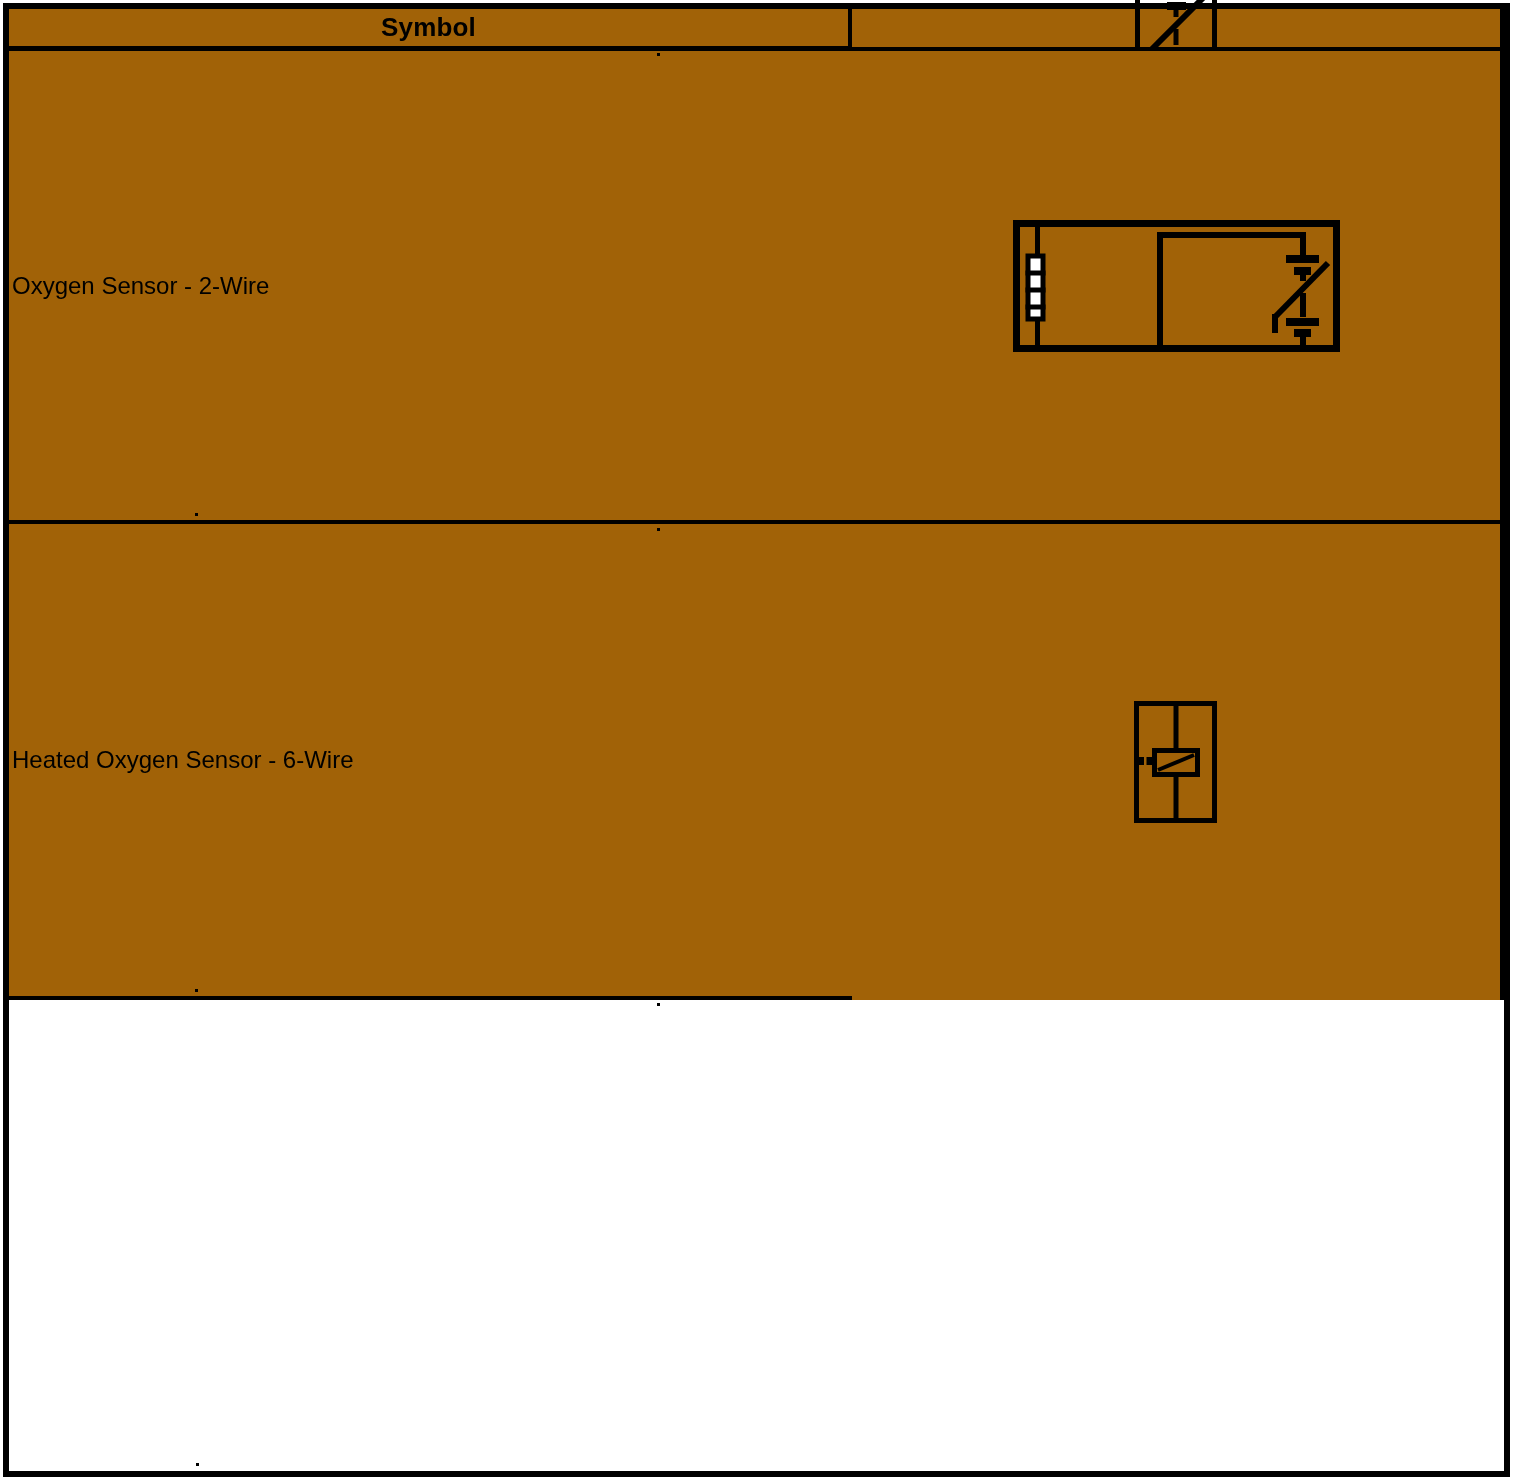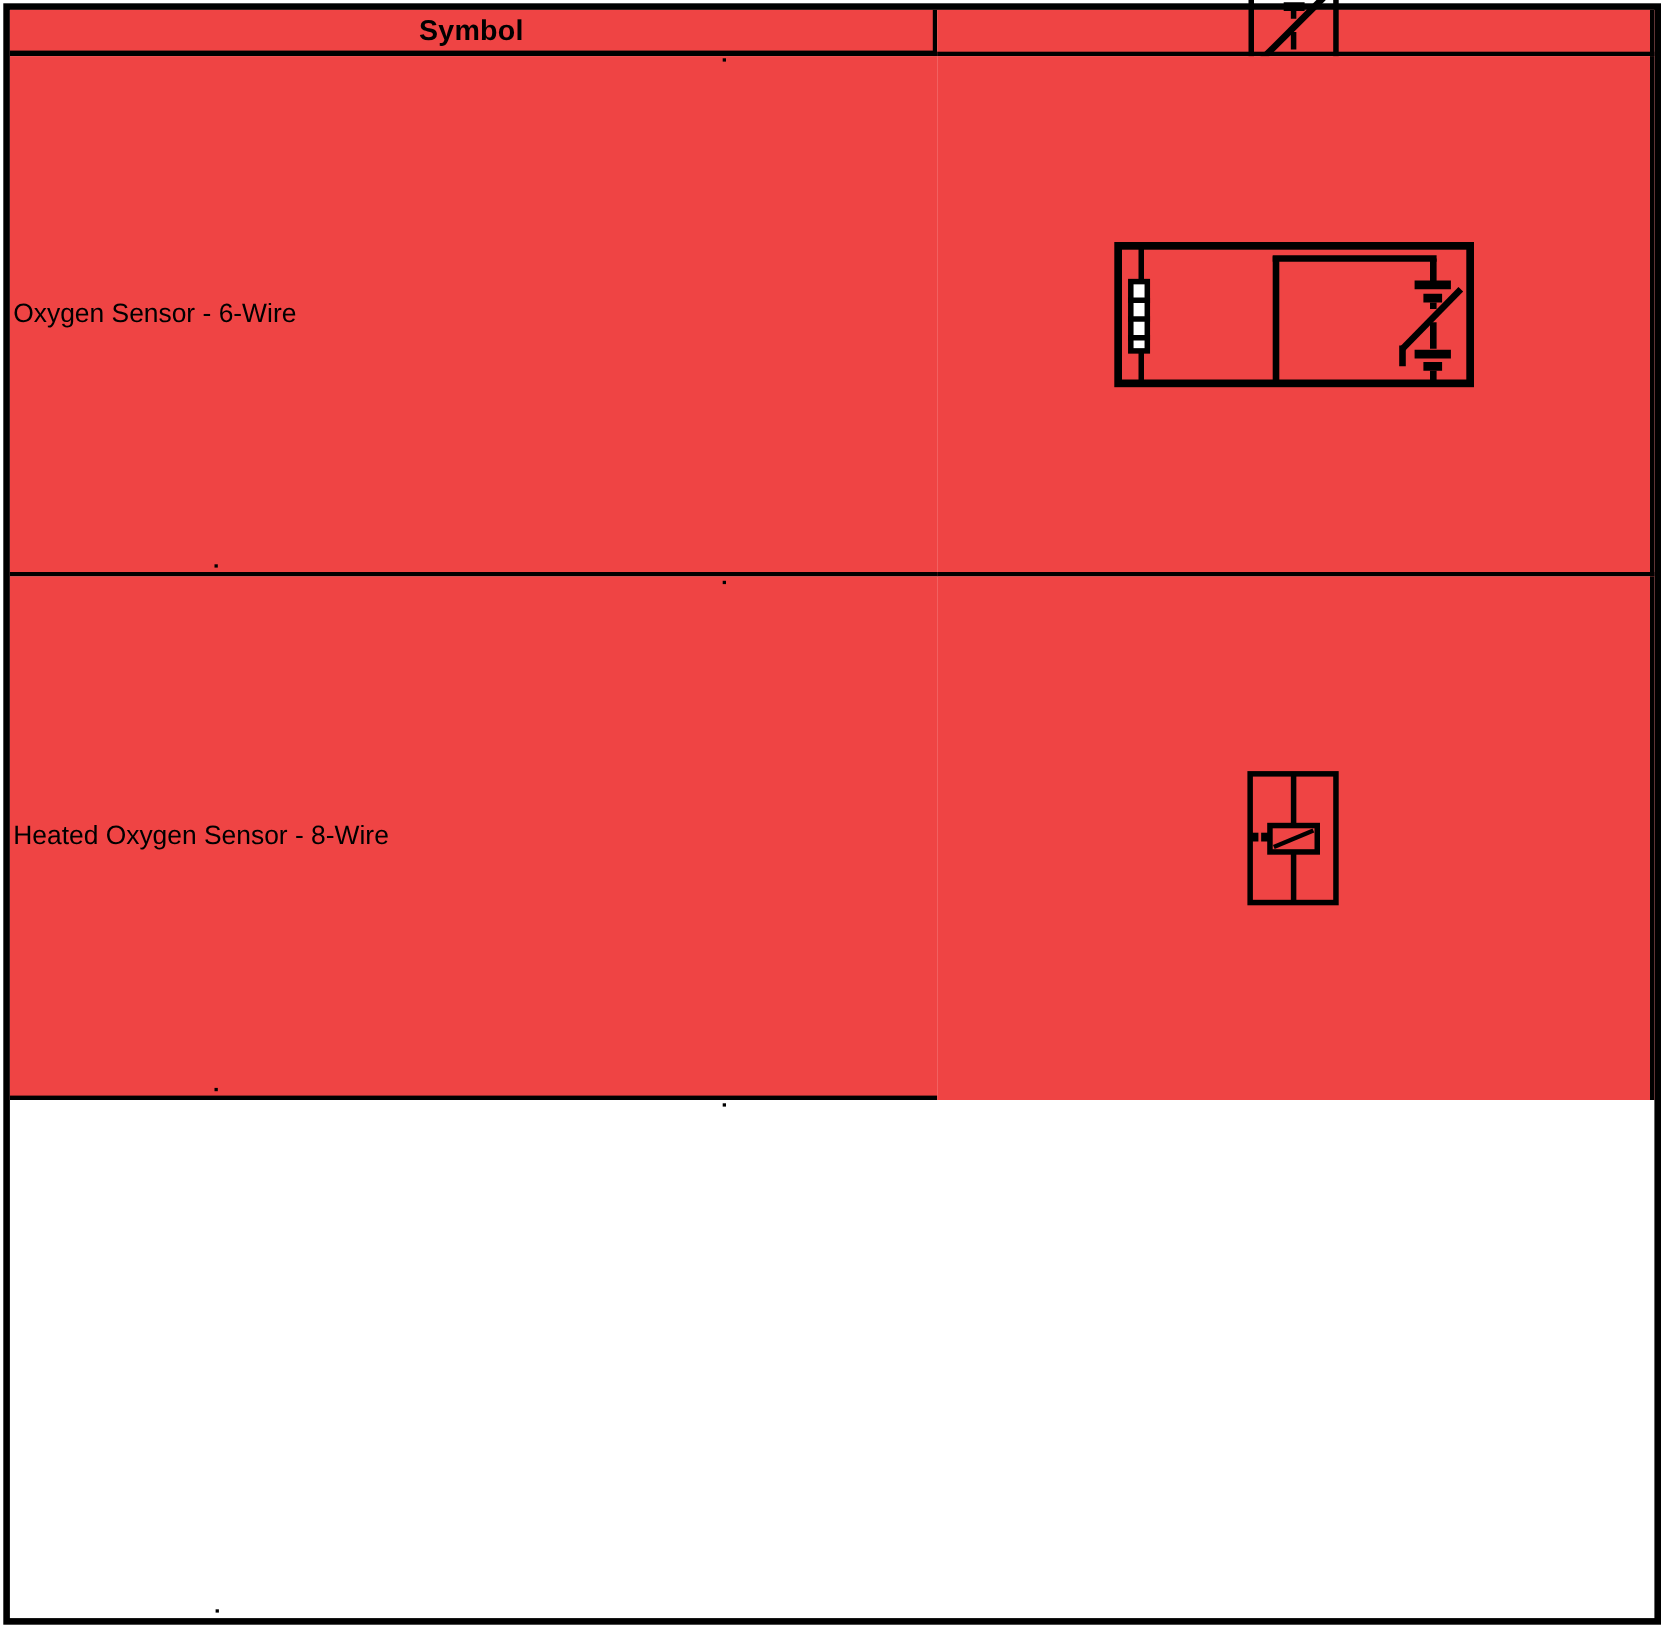--- a/index.html
+++ b/index.html
@@ -14,21 +14,21 @@
   .symbols-table {
     position: absolute;
     left: 3px; top: 3px;
     width: 1507px; height: 1474px;
     border: 6px solid #000;
     display: grid;
     grid-template-columns: 843px 1fr;
     grid-template-rows: 42px 473px 476px 1fr;
     background: #fff;
   }
-  .cell { background: #ef4444; }
+  .cell { background: #a16207; }
   .th {
     display: flex;
     align-items: center;
     justify-content: center;
     font-size: 26px;
     font-weight: bold;
     border-bottom: 5px solid #000;
     letter-spacing: 0.2px;
   }
   .th.symcol { border-right: 4px solid #000; }
@@ -75,21 +75,21 @@
       <line class="k" x1="43" y1="42" x2="43" y2="49" stroke-width="5"></line>
       <line class="k" x1="43" y1="61" x2="43" y2="77" stroke-width="5"></line>
       <line class="k" x1="27" y1="87.5" x2="62" y2="87.5" stroke-width="7"></line>
       <line class="k" x1="34" y1="100" x2="52" y2="100" stroke-width="8"></line>
       <line class="k" x1="43" y1="104" x2="43" y2="116" stroke-width="5"></line>
       <line class="k" x1="16" y1="84" x2="70" y2="30" stroke-width="6"></line>
       <line class="k" x1="16" y1="81" x2="16" y2="100" stroke-width="6"></line>
     </svg>
   </div>
   <div class="cell desc-cell row-mid">
-    <span>Oxygen Sensor - 6-Wire</span>
+    <span>Oxygen Sensor - 2-Wire</span>
   </div>
 
   <div class="cell sym-cell row-mid">
     <svg width="333" height="138" viewBox="0 0 333 138" aria-label="heated-oxygen-sensor-4-wire-icon">
       <rect class="k" x="6.5" y="6.5" width="320" height="125" stroke-width="7"></rect>
 
       <line class="k" x1="27.5" y1="8" x2="27.5" y2="130" stroke-width="5"></line>
       <rect x="18" y="39" width="15" height="63" stroke="#000" stroke-width="5" fill="#ffffff"></rect>
       <line class="k" x1="15.5" y1="56" x2="35.5" y2="56" stroke-width="5"></line>
       <line class="k" x1="15.5" y1="73" x2="35.5" y2="73" stroke-width="5"></line>
@@ -103,21 +103,21 @@
       <line class="k" x1="293" y1="58" x2="293" y2="64" stroke-width="6"></line>
       <line class="k" x1="293" y1="76" x2="293" y2="100" stroke-width="6"></line>
       <line class="k" x1="276" y1="105" x2="309" y2="105" stroke-width="8"></line>
       <line class="k" x1="284" y1="116" x2="301" y2="116" stroke-width="8"></line>
       <line class="k" x1="293" y1="120" x2="293" y2="131" stroke-width="6"></line>
       <line class="k" x1="265" y1="100" x2="318" y2="46" stroke-width="6"></line>
       <line class="k" x1="265" y1="97" x2="265" y2="116" stroke-width="6"></line>
     </svg>
   </div>
   <div class="cell desc-cell row-mid">
-    <span>Heated Oxygen Sensor - 8-Wire</span>
+    <span>Heated Oxygen Sensor - 6-Wire</span>
   </div>
 
   <div class="cell sym-cell">
     <svg width="88" height="126" viewBox="0 0 88 126" aria-label="solenoid-actuator-icon">
       <rect class="k" x="4.5" y="4.5" width="78" height="117" stroke-width="5"></rect>
       <line class="k" x1="44" y1="6" x2="44" y2="52" stroke-width="5"></line>
       <rect class="k" x="22.5" y="51.5" width="43" height="24" stroke-width="5"></rect>
       <line class="k" x1="26" y1="71" x2="62" y2="56" stroke-width="4"></line>
       <line class="k" x1="44" y1="76" x2="44" y2="120" stroke-width="5"></line>
       <rect x="5" y="58" width="7" height="8" fill="#000"></rect>

